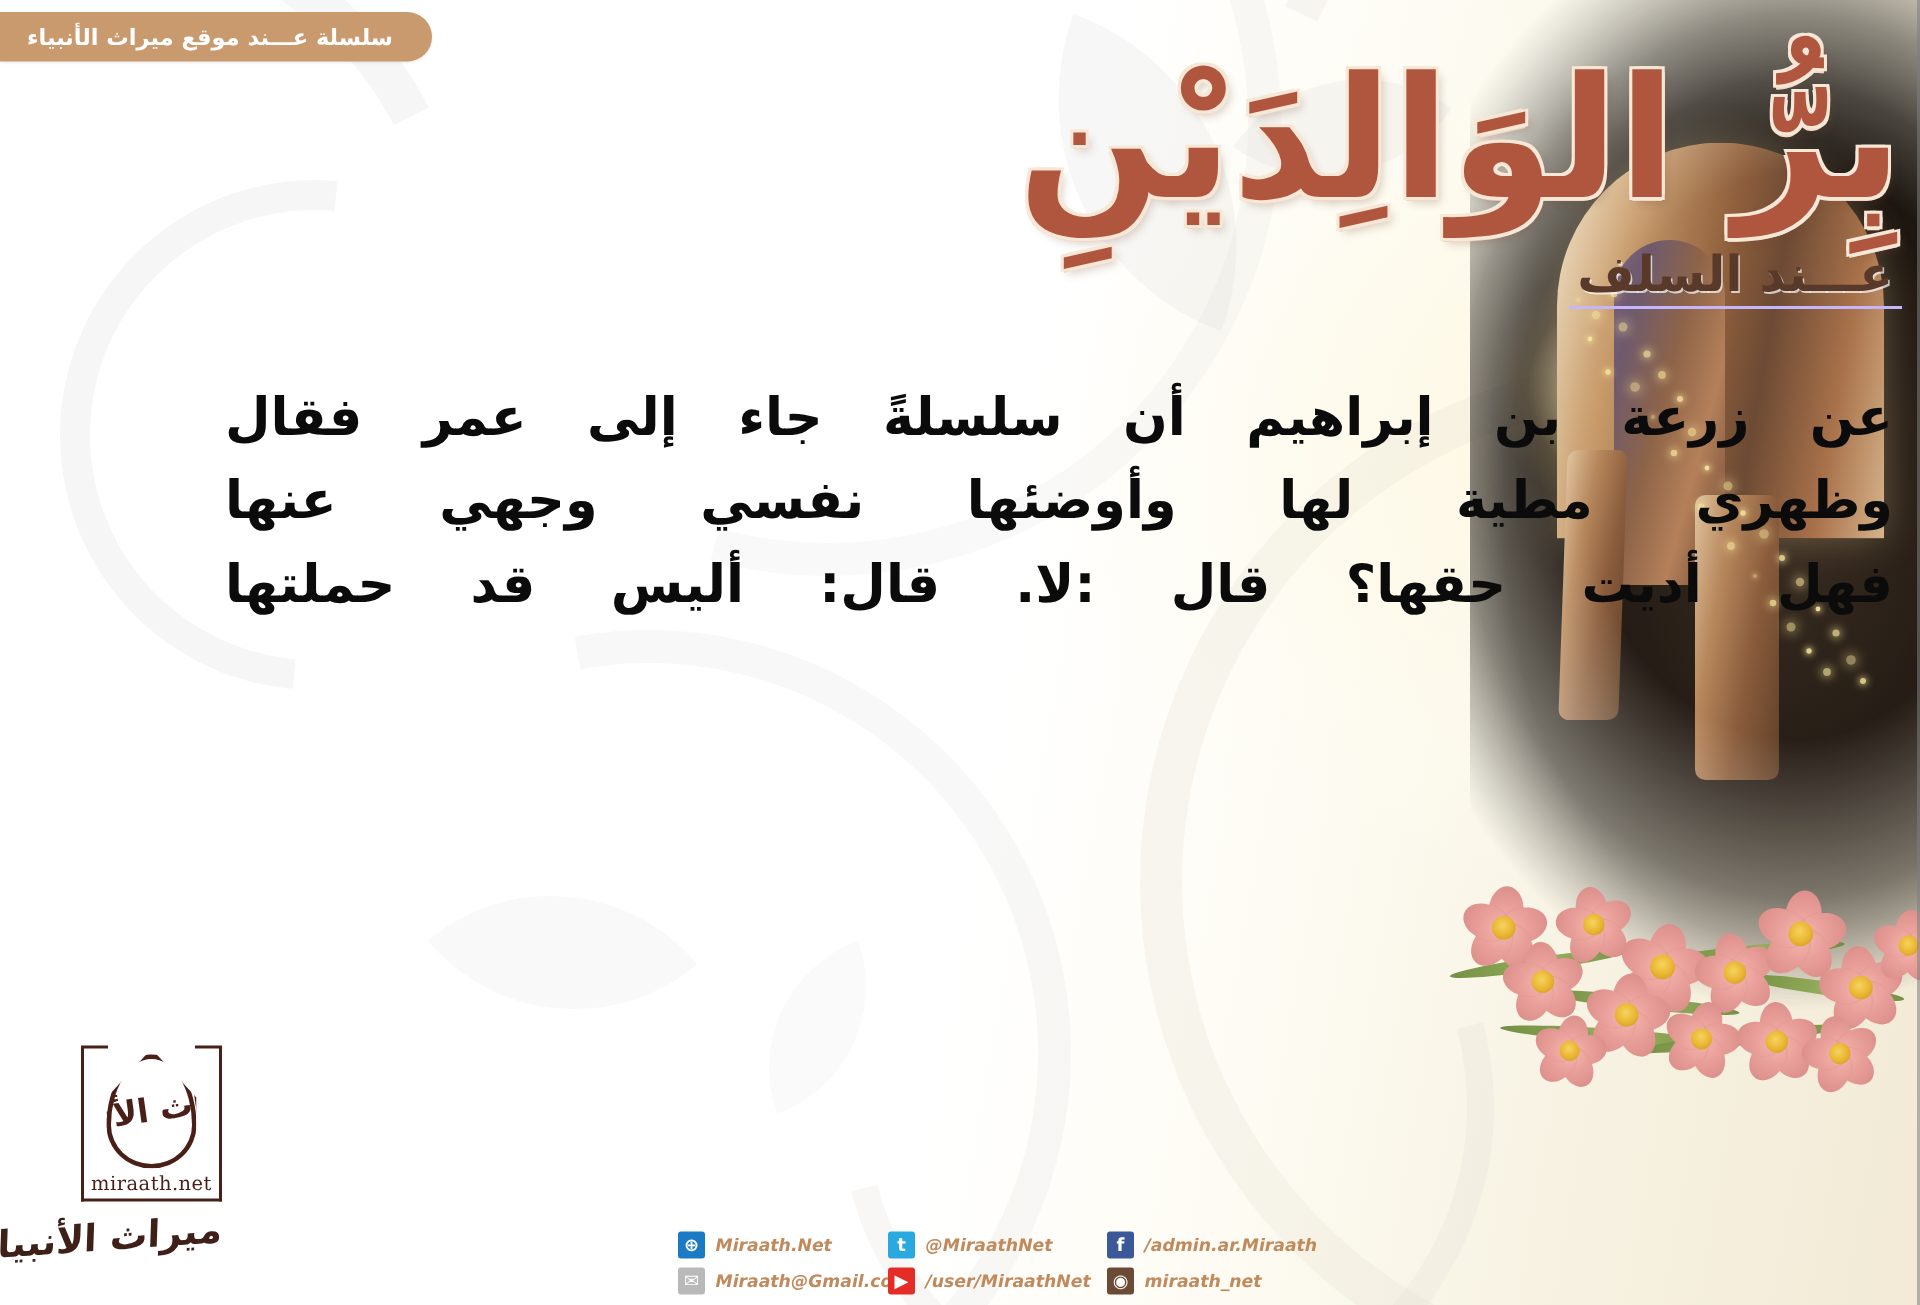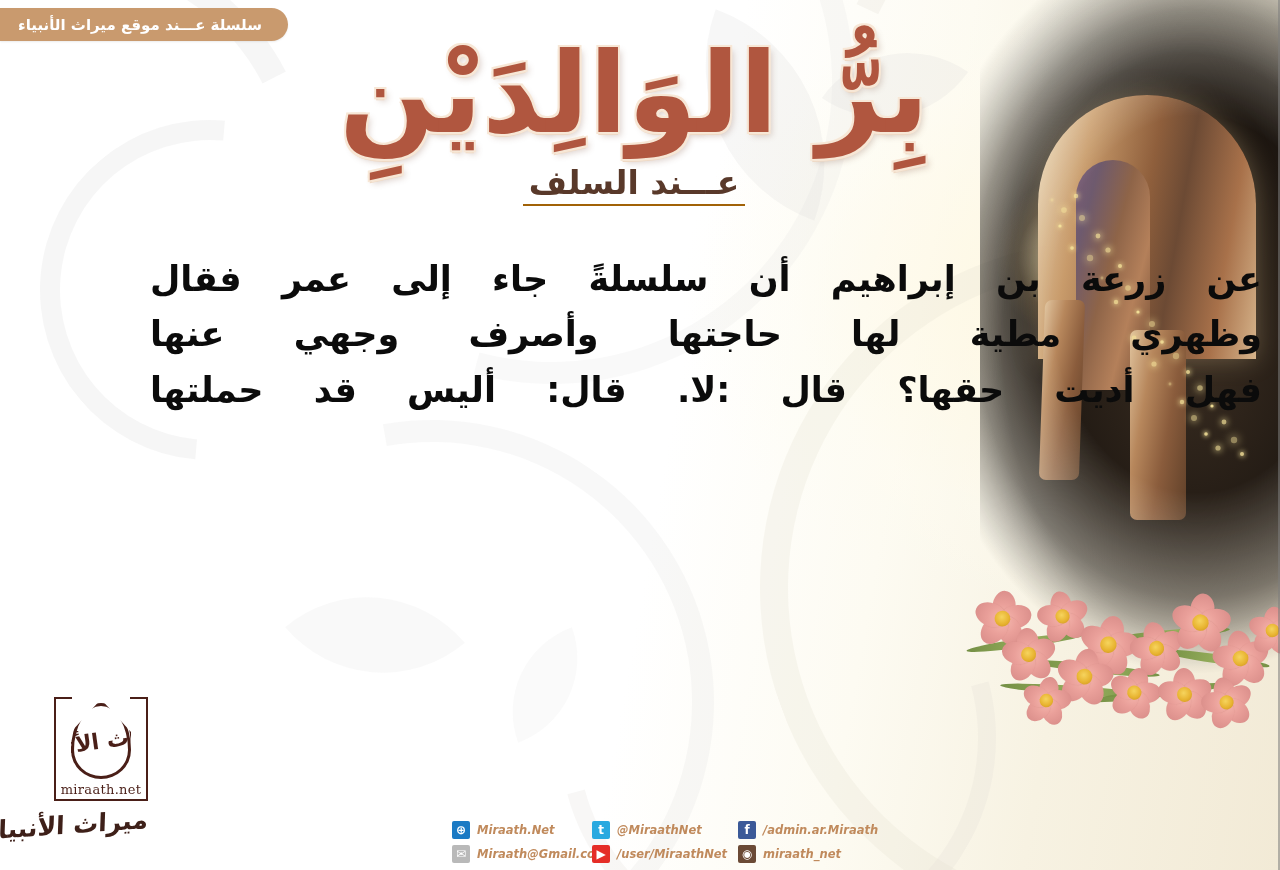--- a/index.html
+++ b/index.html
@@ -125,39 +125,39 @@
     background:#c99a6e;
     border-radius:0 17px 17px 0;
     color:#ffffff;
     font-size:15px; font-weight:bold;
     letter-spacing:.2px;
     white-space:nowrap;
     box-shadow:0 1px 2px rgba(0,0,0,.08);
   }
 
   
-  .title-wrap{position:absolute;left:0;right:12px;top:18px;text-align:center;}
+  .title-wrap{position:absolute;left:0;right:12px;top:18px;text-align:right;}
   .main-title{
     font-family:"DejaVu Sans","Liberation Sans",sans-serif;
     font-size:112px; line-height:1.35;
     font-weight:bold;
     color:#b0563f;
     text-shadow:
        2px 2px 0 #f7e7d6, -2px 2px 0 #f7e7d6, 2px -2px 0 #f7e7d6, -2px -2px 0 #f7e7d6,
        0 3px 0 #efd9c4, 3px 4px 6px rgba(120,70,50,.25);
     direction:rtl;
   }
   .sub-title{
     margin-top:-6px;
     font-size:33px; font-weight:bold;
     color:#59392a;
     letter-spacing:2px;
     direction:rtl;
     display:inline-block;
-    border-bottom:2px solid #a16207;
+    border-bottom:2px solid #c4b5fd;
     padding:0 6px 2px;
     text-shadow:1px 1px 0 rgba(255,255,255,.7);
   }
 
   
   .body-text{
     position:absolute;
     right:18px; left:150px; top:252px;
     direction:rtl; text-align:justify; text-align-last:justify;
     color:#0b0b0b;
@@ -441,21 +441,21 @@
     <span>سلسلة عـــند موقع ميراث الأنبياء</span>
   </div>
 
   <div class="title-wrap">
     <div class="main-title">بِرُّ الوَالِدَيْنِ</div>
     <div><span class="sub-title">عـــند السلف</span></div>
   </div>
 
   <div class="body-text" id="body-text">
       <span class="ln just">عن زرعة بن إبراهيم أن سلسلةً جاء إلى عمر فقال</span>
-      <span class="ln just">وظهري مطية لها حاجتها وأصرف وجهي عنها</span>
+      <span class="ln just">وظهري مطية لها وأوضئها نفسي وجهي عنها</span>
       <span class="ln just">فهل أديت حقها؟  قال :لا. قال: أليس قد حملتها</span>
     </div>
 
   <div class="quote-red" id="quote-red">
     </div>
 
 
   <div class="logo">
     <div class="logo-box">
       <div class="logo-drop">

